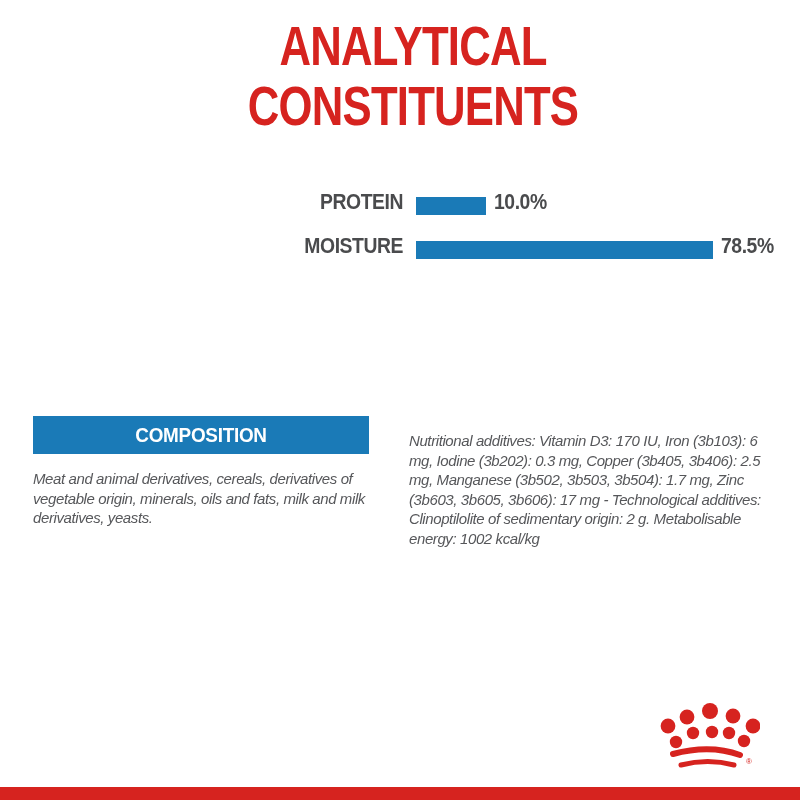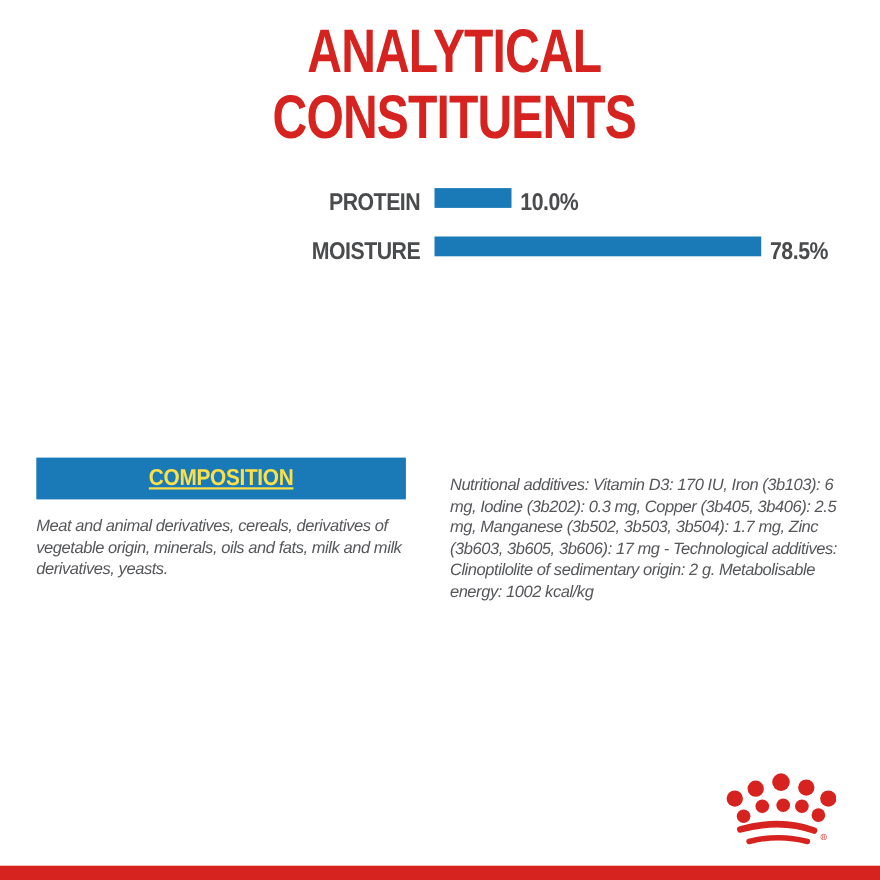--- a/index.html
+++ b/index.html
@@ -11,43 +11,43 @@
   .title{
     position:absolute;top:16px;left:0;width:764px;text-align:center;
     color:var(--accent-red,#d6231f);font-weight:bold;margin-left:31px;
   }
   .title .line{
     display:block;font-size:56px;line-height:60px;letter-spacing:-1px;
     transform:scaleX(0.78);transform-origin:50% 50%;white-space:nowrap;
   }
   
   .chart{position:absolute;top:171px;left:0;width:800px;}
-  .chart-row{display:flex;align-items:flex-start;height:44px;}
+  .chart-row{display:flex;align-items:flex-end;height:44px;padding-left:21px;}
   .bar-label{
     width:382px;text-align:right;color:var(--text-dark,#4a4b4d);
     font-size:22px;font-weight:bold;letter-spacing:-0.5px;
     transform:scaleX(0.88);transform-origin:100% 50%;white-space:nowrap;
   }
   .bar{
     display:block;height:18px;background:var(--accent-blue,#1a7ab7);
     margin-left:13px;flex:0 0 auto;
   }
   .bar-value{
     margin-left:8px;color:var(--text-dark,#4a4b4d);
     font-size:22px;font-weight:bold;letter-spacing:-0.5px;
     transform:scaleX(0.88);transform-origin:0 50%;white-space:nowrap;
   }
   
   .col{position:absolute;top:416px;}
   .col-left{left:33px;width:336px;}
   .col-right{left:409px;width:357px;}
   .col-header{
-    height:38px;background:var(--accent-blue,#1a7ab7);color:#fde047;
+    height:38px;background:var(--accent-blue,#1a7ab7);color:#ffffff;
     display:flex;align-items:center;justify-content:center;
-    font-size:21px;font-weight:bold;letter-spacing:-0.3px;text-decoration:underline;
+    font-size:21px;font-weight:bold;letter-spacing:-0.3px;
   }
   .col-header span{transform:scaleX(0.9);transform-origin:50% 50%;white-space:nowrap;}
   .col-body{
     margin-top:15px;color:var(--text-body,#56575a);
     font-size:15px;line-height:19.5px;letter-spacing:-0.4px;font-style:italic;
   }
   
   .crown{position:absolute;left:660px;top:700px;width:100px;height:72px;}
   .red-band{
     position:absolute;left:0;bottom:0;width:800px;height:13px;

